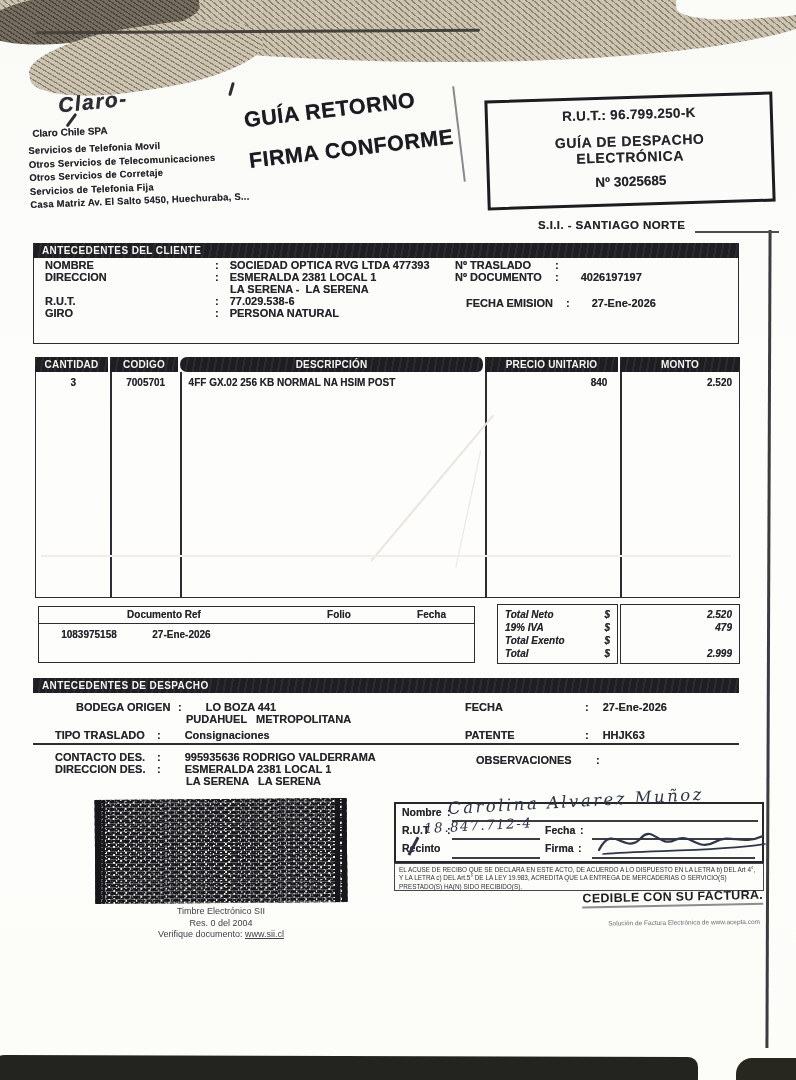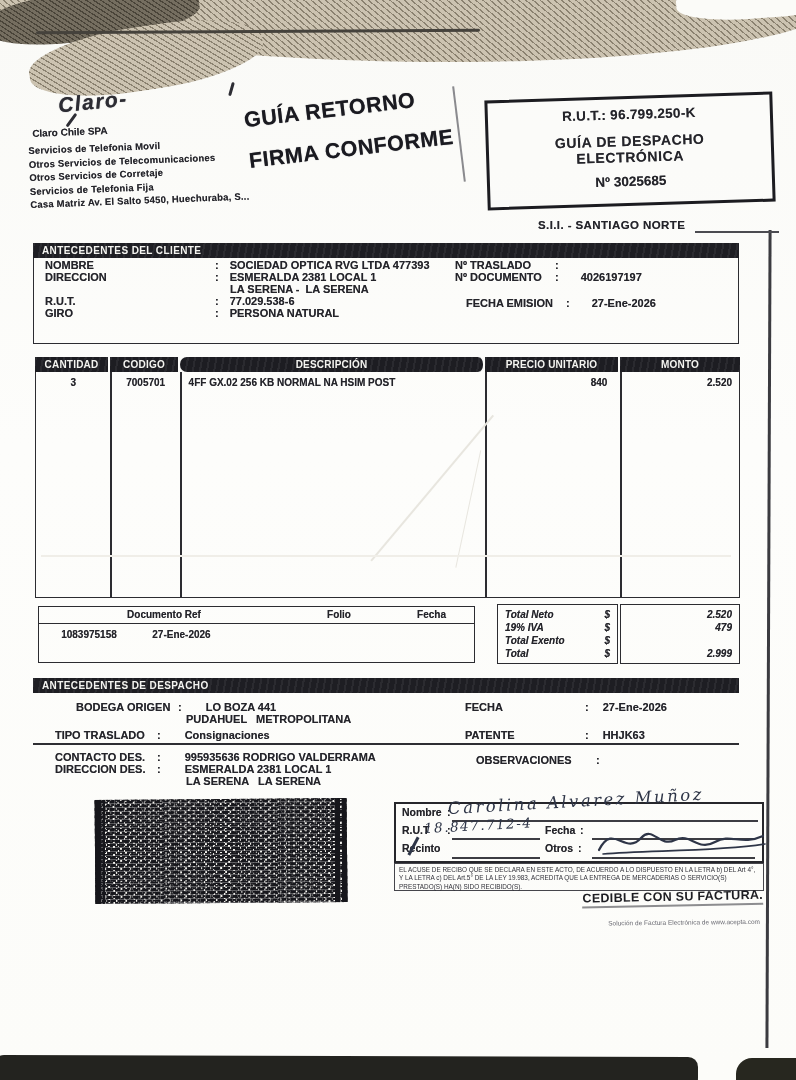--- a/index.html
+++ b/index.html
@@ -295,30 +295,35 @@
     <span>:</span>
     <span class="val" style="margin-left:14px;">HHJK63</span>
   </div>
   <div class="lrow ink" style="left:465px;top:754px;margin-left:11px;">
     <span style="width:120px;">OBSERVACIONES</span>
     <span>:</span>
     <span class="val" style="margin-left:14px;"></span>
   </div>
 
   <div class="barcode"></div>
+  <div class="timbre">
+    <div>Timbre Electrónico SII</div>
+    <div>Res. 0 del 2004</div>
+    <div><span>Verifique documento: </span><span class="u">www.sii.cl</span></div>
+  </div>
 
   <div class="sigbox"></div>
   <div class="slab ink" style="left:402px;top:806px;">Nombre</div>
   <div class="slab ink" style="left:447px;top:806px;">:</div>
   <div class="slab ink" style="left:402px;top:824px;">R.U.T</div>
   <div class="slab ink" style="left:447px;top:824px;">:</div>
   <div class="slab ink" style="left:402px;top:842px;">Recinto</div>
   <div class="slab ink" style="left:545px;top:824px;">Fecha</div>
   <div class="slab ink" style="left:580px;top:824px;">:</div>
-  <div class="slab ink" style="left:545px;top:842px;">Otros</div>
+  <div class="slab ink" style="left:545px;top:842px;">Firma</div>
   <div class="slab ink" style="left:578px;top:842px;">:</div>
   <div class="fline" style="left:452px;top:820px;width:306px;"></div>
   <div class="fline" style="left:452px;top:838px;width:88px;"></div>
   <div class="fline" style="left:592px;top:838px;width:163px;"></div>
   <div class="fline" style="left:452px;top:857px;width:88px;"></div>
   <div class="fline" style="left:592px;top:857px;width:163px;"></div>
 
   <div class="hw hw-name">Carolina Alvarez Muñoz</div>
   <div class="hw hw-rut">18.847.712-4</div>
   <div class="ink-slash"></div>

